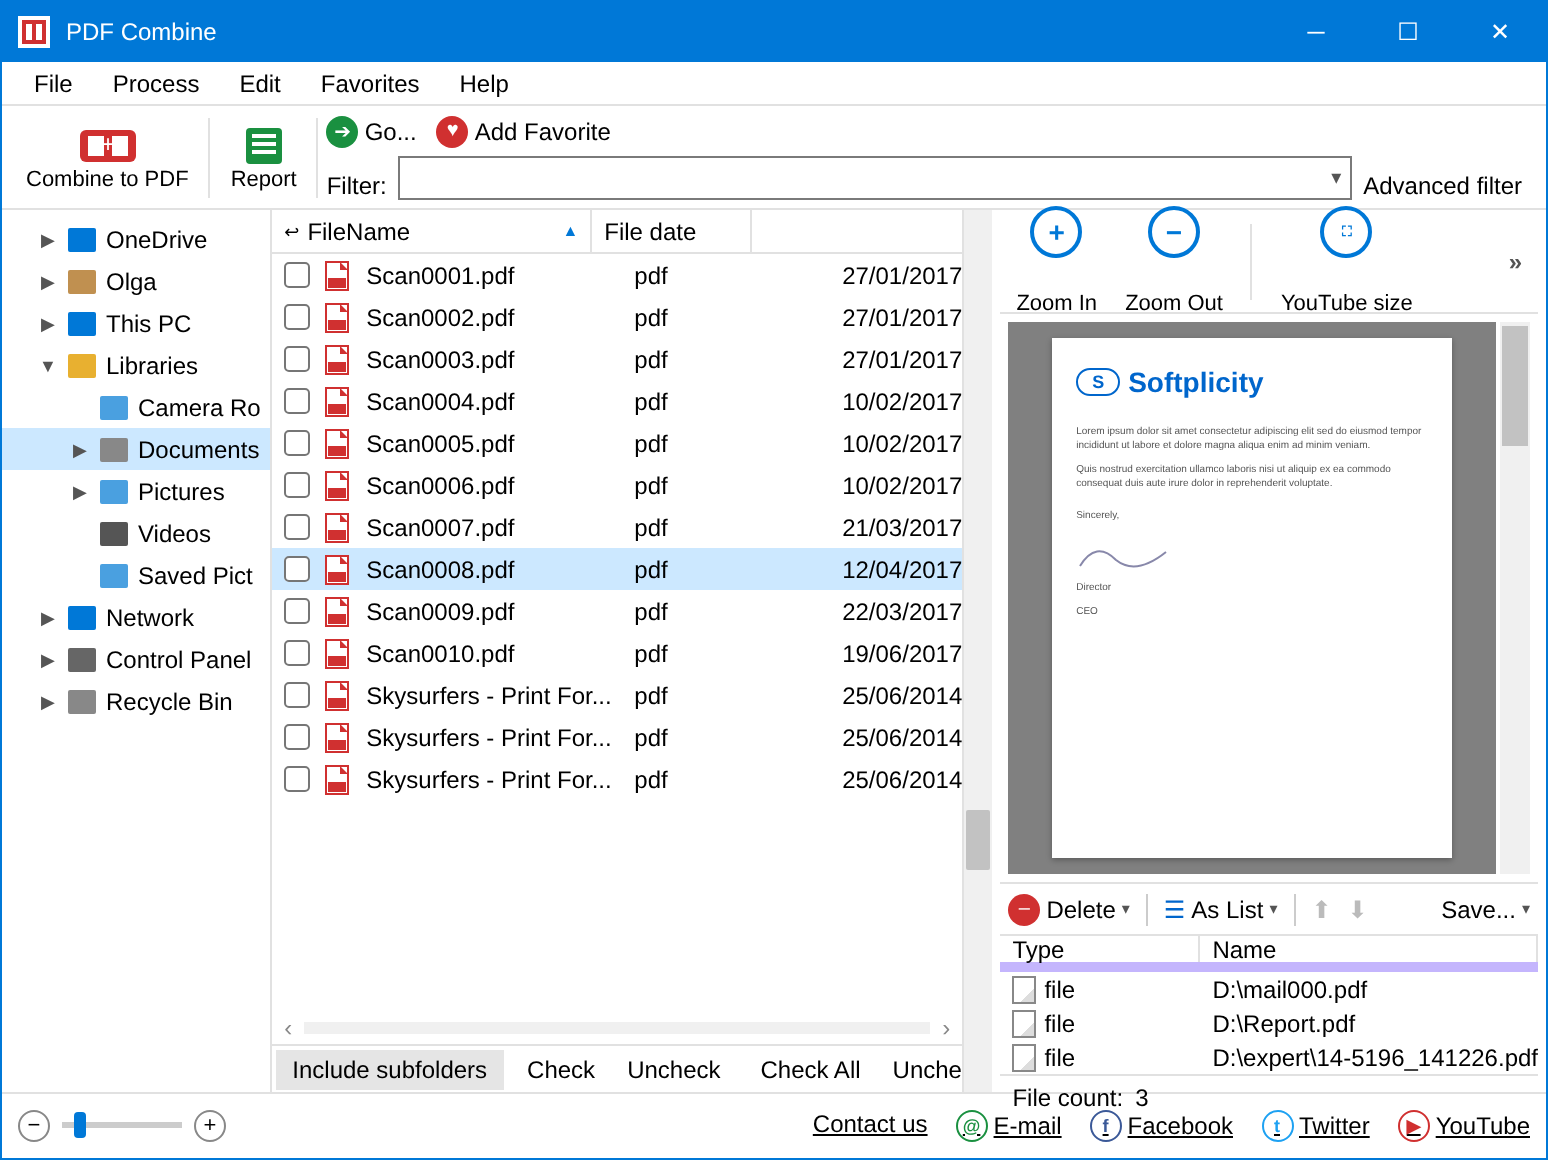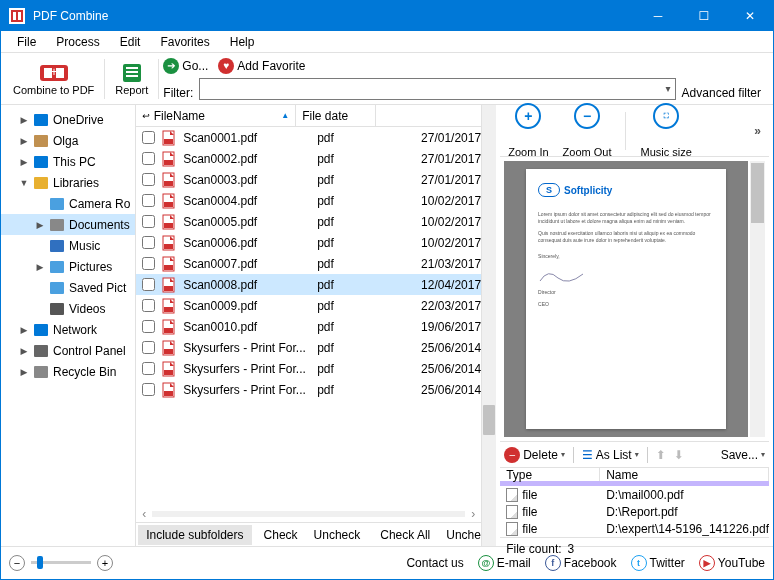--- a/index.html
+++ b/index.html
@@ -62,21 +62,21 @@
 .zoom-lbl{font-size:11px;margin-top:17px;}
 .more-icon{margin-left:auto;color:#555;font-weight:bold;cursor:default;}
 .zvdiv{width:1px;height:38px;background:#e1e1e1;}
 .preview{flex:1;display:flex;border-bottom:1px solid #e1e1e1;padding:4px;gap:2px;}
 .preview-scroll{width:15px;background:#f0f0f0;position:relative;}
 .preview-scroll .pthumb{position:absolute;top:2px;left:1px;right:1px;height:60px;background:#c2c2c2;}
 .page{flex:1;background:#808080;display:flex;align-items:flex-start;justify-content:center;padding:8px;overflow:hidden;}
 .paper{width:200px;height:260px;background:#fff;box-shadow:0 1px 3px rgba(0,0,0,.3);padding:14px 12px;font-size:7px;color:#333;}
 .paper .logo{display:flex;align-items:center;gap:4px;margin-bottom:14px;}
 .paper .logo-badge{width:22px;height:14px;border:1px solid #0066cc;border-radius:8px;color:#0066cc;font-weight:bold;font-size:9px;display:flex;align-items:center;justify-content:center;}
-.paper .logo-text{color:#0066cc;font-weight:bold;font-size:10px;text-align:right;}
+.paper .logo-text{color:#0066cc;font-weight:bold;font-size:14px;text-align:right;}
 .paper p{font-size:5px;line-height:1.3;margin-bottom:6px;color:#555;}
 .paper .sig{margin-top:10px;}
 .queue{height:140px;display:flex;flex-direction:column;}
 .queue-tb{height:26px;display:flex;align-items:center;gap:8px;border-bottom:1px solid #e1e1e1;padding:0 4px;}
 .qbtn{display:flex;align-items:center;gap:3px;cursor:default;}
 .qarrow{font-size:8px;color:#555;}
 .qdiv{width:1px;height:16px;background:#ccc;}
 .queue-head{height:18px;display:flex;border-bottom:5px solid #c4b5fd;}
 .queue-head div{padding:0 6px;display:flex;align-items:center;border-right:1px solid #e1e1e1;}
 .qh-type{width:100px;}
@@ -84,21 +84,21 @@
 .queue-body{flex:1;}
 .qrow{height:17px;display:flex;align-items:center;}
 .qrow .qt{width:100px;padding-left:6px;display:flex;align-items:center;gap:4px;}
 .qrow .qn{flex:1;padding-left:6px;overflow:hidden;white-space:nowrap;}
 .queue-foot{height:22px;display:flex;align-items:center;padding:0 6px;gap:6px;border-top:1px solid #e1e1e1;}
 .statusbar{height:32px;border-top:1px solid #e1e1e1;display:flex;align-items:center;padding:0 8px;gap:6px;}
 .zoom-slider{display:flex;align-items:center;gap:6px;}
 .zs-btn{width:16px;height:16px;border:1px solid #888;border-radius:50%;display:flex;align-items:center;justify-content:center;font-size:11px;cursor:default;}
 .zs-track{width:60px;height:3px;background:#ccc;position:relative;}
 .zs-thumb{position:absolute;left:6px;top:-5px;width:6px;height:13px;background:#0078d7;border-radius:2px;}
-.status-right{margin-left:auto;display:flex;align-items:center;gap:14px;}
+.status-right{margin-left:auto;display:flex;gap:14px;text-decoration:underline;}
 .social{display:flex;align-items:center;gap:3px;cursor:default;}
 .sicon{width:16px;height:16px;border-radius:50%;border:1.5px solid;display:flex;align-items:center;justify-content:center;font-size:9px;font-weight:bold;}
 .file-icon{width:12px;height:14px;border:1px solid #888;background:linear-gradient(135deg,#fff 70%,#ddd 70%);}
 </style>
 </head>
 <body>
 
 <div class="titlebar">
   <div class="appicon">
       <svg viewBox="0 0 12 12">
@@ -219,54 +219,45 @@
       <div class="tree-item selected-side" style="padding-left: 34px;">
         <span class="exp">▶</span>
         <span class="ticon">
           <svg width="14" height="12">
             <rect width="14" height="12" rx="1" fill="#888"></rect>
           </svg>
         </span>
         <span>Documents</span>
       </div>
       <div class="tree-item" style="padding-left: 34px;">
-        <span class="exp"></span>
-        <span class="ticon">
-          <svg width="14" height="12">
-            <rect width="14" height="12" rx="1" fill="#3070c0"></rect>
-          </svg>
-        </span>
-        <span>Music</span>
-      </div>
-      <div class="tree-item" style="padding-left: 34px;">
         <span class="exp">▶</span>
         <span class="ticon">
           <svg width="14" height="12">
             <rect width="14" height="12" rx="1" fill="#4aa0e0"></rect>
           </svg>
         </span>
         <span>Pictures</span>
       </div>
       <div class="tree-item" style="padding-left: 34px;">
         <span class="exp"></span>
         <span class="ticon">
           <svg width="14" height="12">
-            <rect width="14" height="12" rx="1" fill="#4aa0e0"></rect>
-          </svg>
-        </span>
-        <span>Saved Pict</span>
+            <rect width="14" height="12" rx="1" fill="#555"></rect>
+          </svg>
+        </span>
+        <span>Videos</span>
       </div>
       <div class="tree-item" style="padding-left: 34px;">
         <span class="exp"></span>
         <span class="ticon">
           <svg width="14" height="12">
-            <rect width="14" height="12" rx="1" fill="#555"></rect>
-          </svg>
-        </span>
-        <span>Videos</span>
+            <rect width="14" height="12" rx="1" fill="#4aa0e0"></rect>
+          </svg>
+        </span>
+        <span>Saved Pict</span>
       </div>
       <div class="tree-item" style="padding-left: 18px;">
         <span class="exp">▶</span>
         <span class="ticon">
           <svg width="14" height="12">
             <rect width="14" height="12" rx="1" fill="#0078d7"></rect>
           </svg>
         </span>
         <span>Network</span>
       </div>
@@ -470,21 +461,21 @@
           <div class="zoom-circle">+</div>
           <div class="zoom-lbl">Zoom In</div>
         </div>
       <div class="zoom-btn">
           <div class="zoom-circle">−</div>
           <div class="zoom-lbl">Zoom Out</div>
         </div>
       <div class="zvdiv"></div>
       <div class="zoom-btn">
           <div class="zoom-circle" style="font-size:7px">⛶</div>
-          <div class="zoom-lbl">Music size</div>
+          <div class="zoom-lbl">YouTube size</div>
         </div>
       <div class="more-icon">»</div>
     </div>
     <div class="preview">
       <div class="page">
         <div class="paper">
           <div class="logo">
               <div class="logo-badge">S</div>
               <div class="logo-text">Softplicity</div>
             </div>

